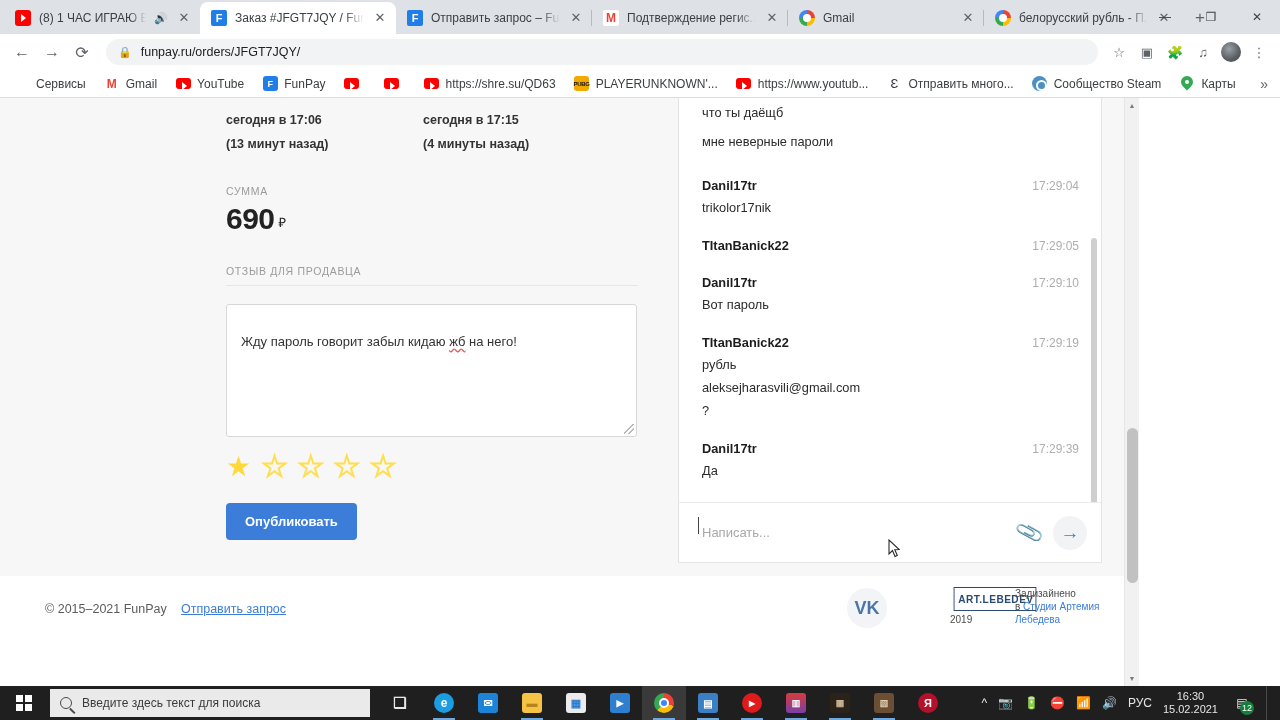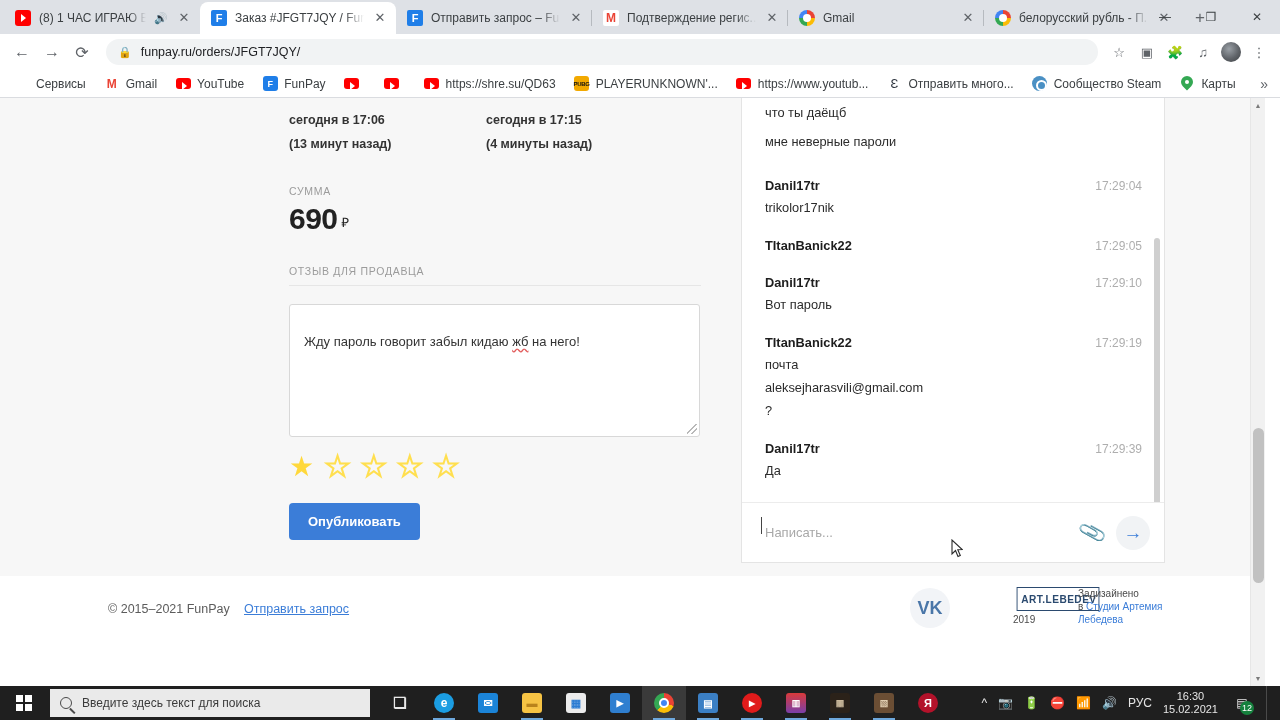--- a/index.html
+++ b/index.html
@@ -126,21 +126,21 @@
   .pin-ico::before { content: ""; position: absolute; left: 0; top: 0;
     width: 12px; height: 12px; border-radius: 50% 50% 50% 0;
     transform: rotate(-45deg); background: #34a853; }
   .pin-ico::after { content: ""; position: absolute; left: 4px; top: 4px;
     width: 4px; height: 4px; border-radius: 50%; background: #fff; }
 
   
   .viewport {
     height: 588px; background: #ffffff; position: relative; overflow: hidden;
   }
-  .page { width: 1265px; height: 588px; position: relative; background: #a21caf; }
+  .page { width: 1139px; height: 588px; position: relative; background: #a21caf; }
   .content-area { background: #f7f7f7; height: 478px; position: relative; }
   .container { width: 1065px; margin: 0 auto; position: relative; height: 100%; }
 
   
   .left-col { position: absolute; left: 189px; top: 0; width: 412px; }
   .dates { display: flex; padding-top: 10px; }
   .date-block { font-size: 12.5px; font-weight: bold; color: #333;
                 line-height: 24px; }
   .date-block.d1 { width: 197px; }
   .lbl {
@@ -538,21 +538,21 @@
                   <span class="msg-time">17:29:10</span>
                 </div>
                 <div class="msg-body">Вот пароль</div>
               </div>
 
               <div class="msg">
                 <div class="msg-head">
                   <span class="msg-author">TItanBanick22</span>
                   <span class="msg-time">17:29:19</span>
                 </div>
-                <div class="msg-body">почта</div>
+                <div class="msg-body">рубль</div>
                 <div class="msg-body">aleksejharasvili@gmail.com</div>
                 <div class="msg-body">?</div>
               </div>
 
               <div class="msg">
                 <div class="msg-head">
                   <span class="msg-author">Danil17tr</span>
                   <span class="msg-time">17:29:39</span>
                 </div>
                 <div class="msg-body">Да</div>

